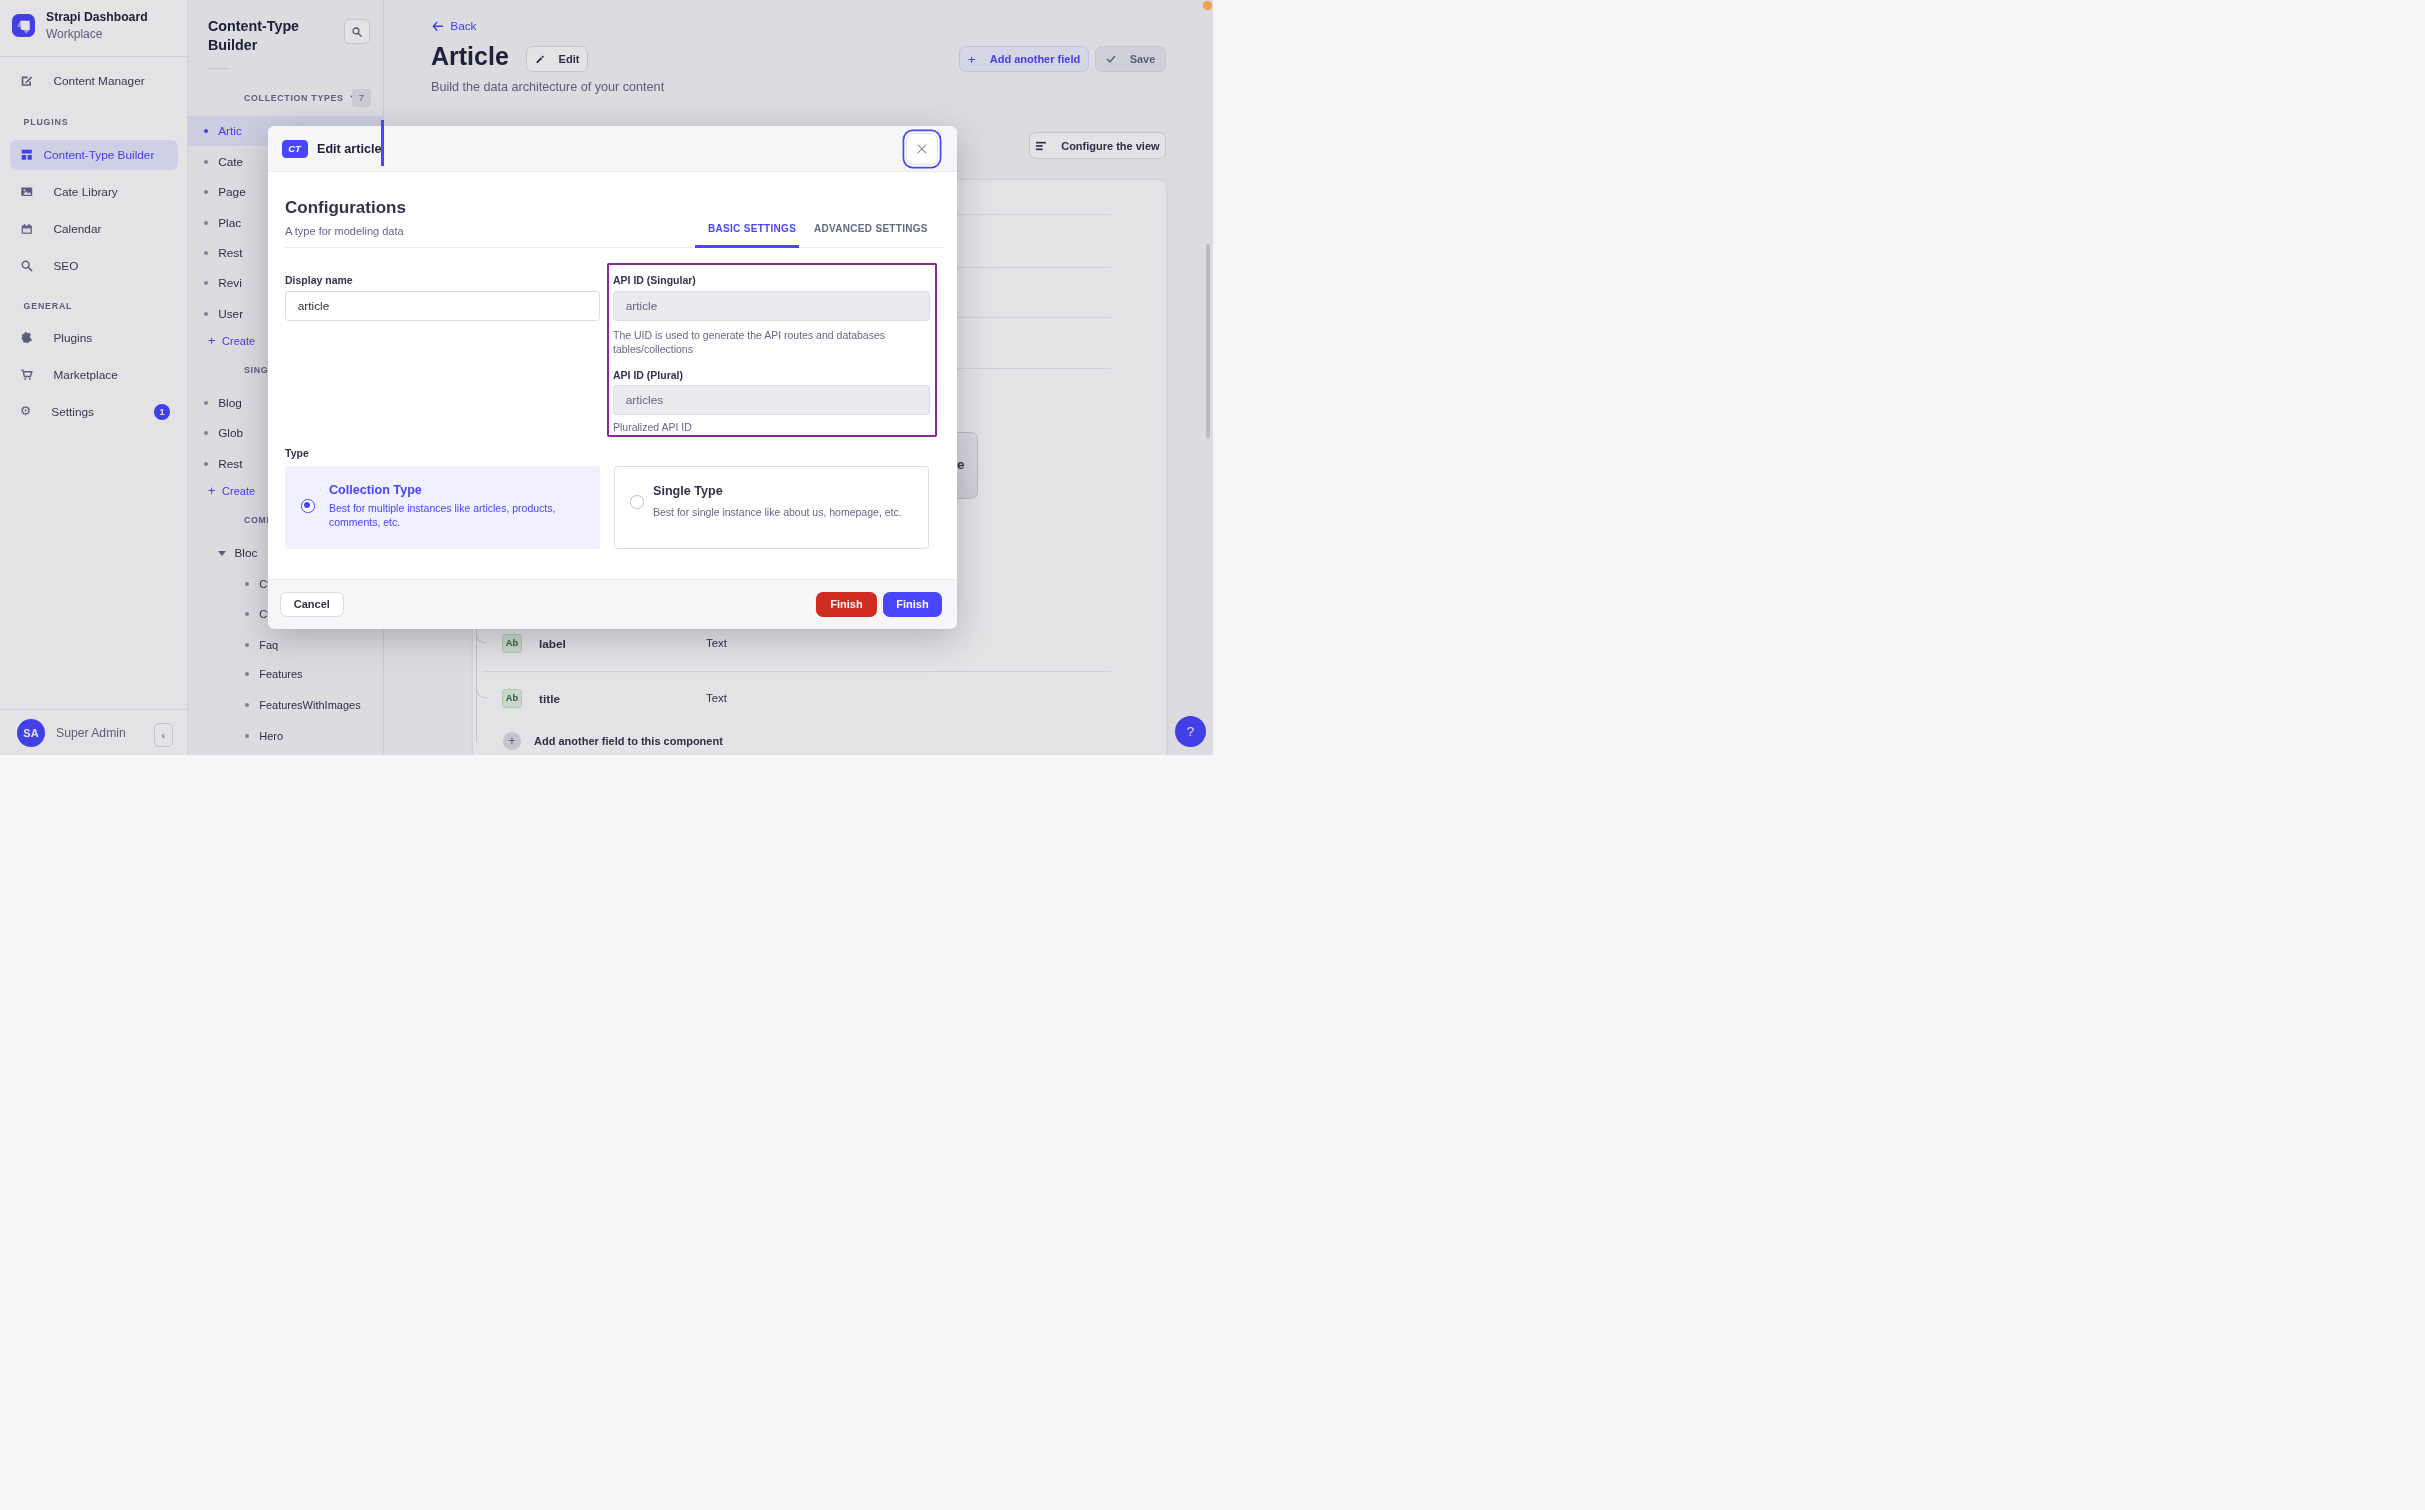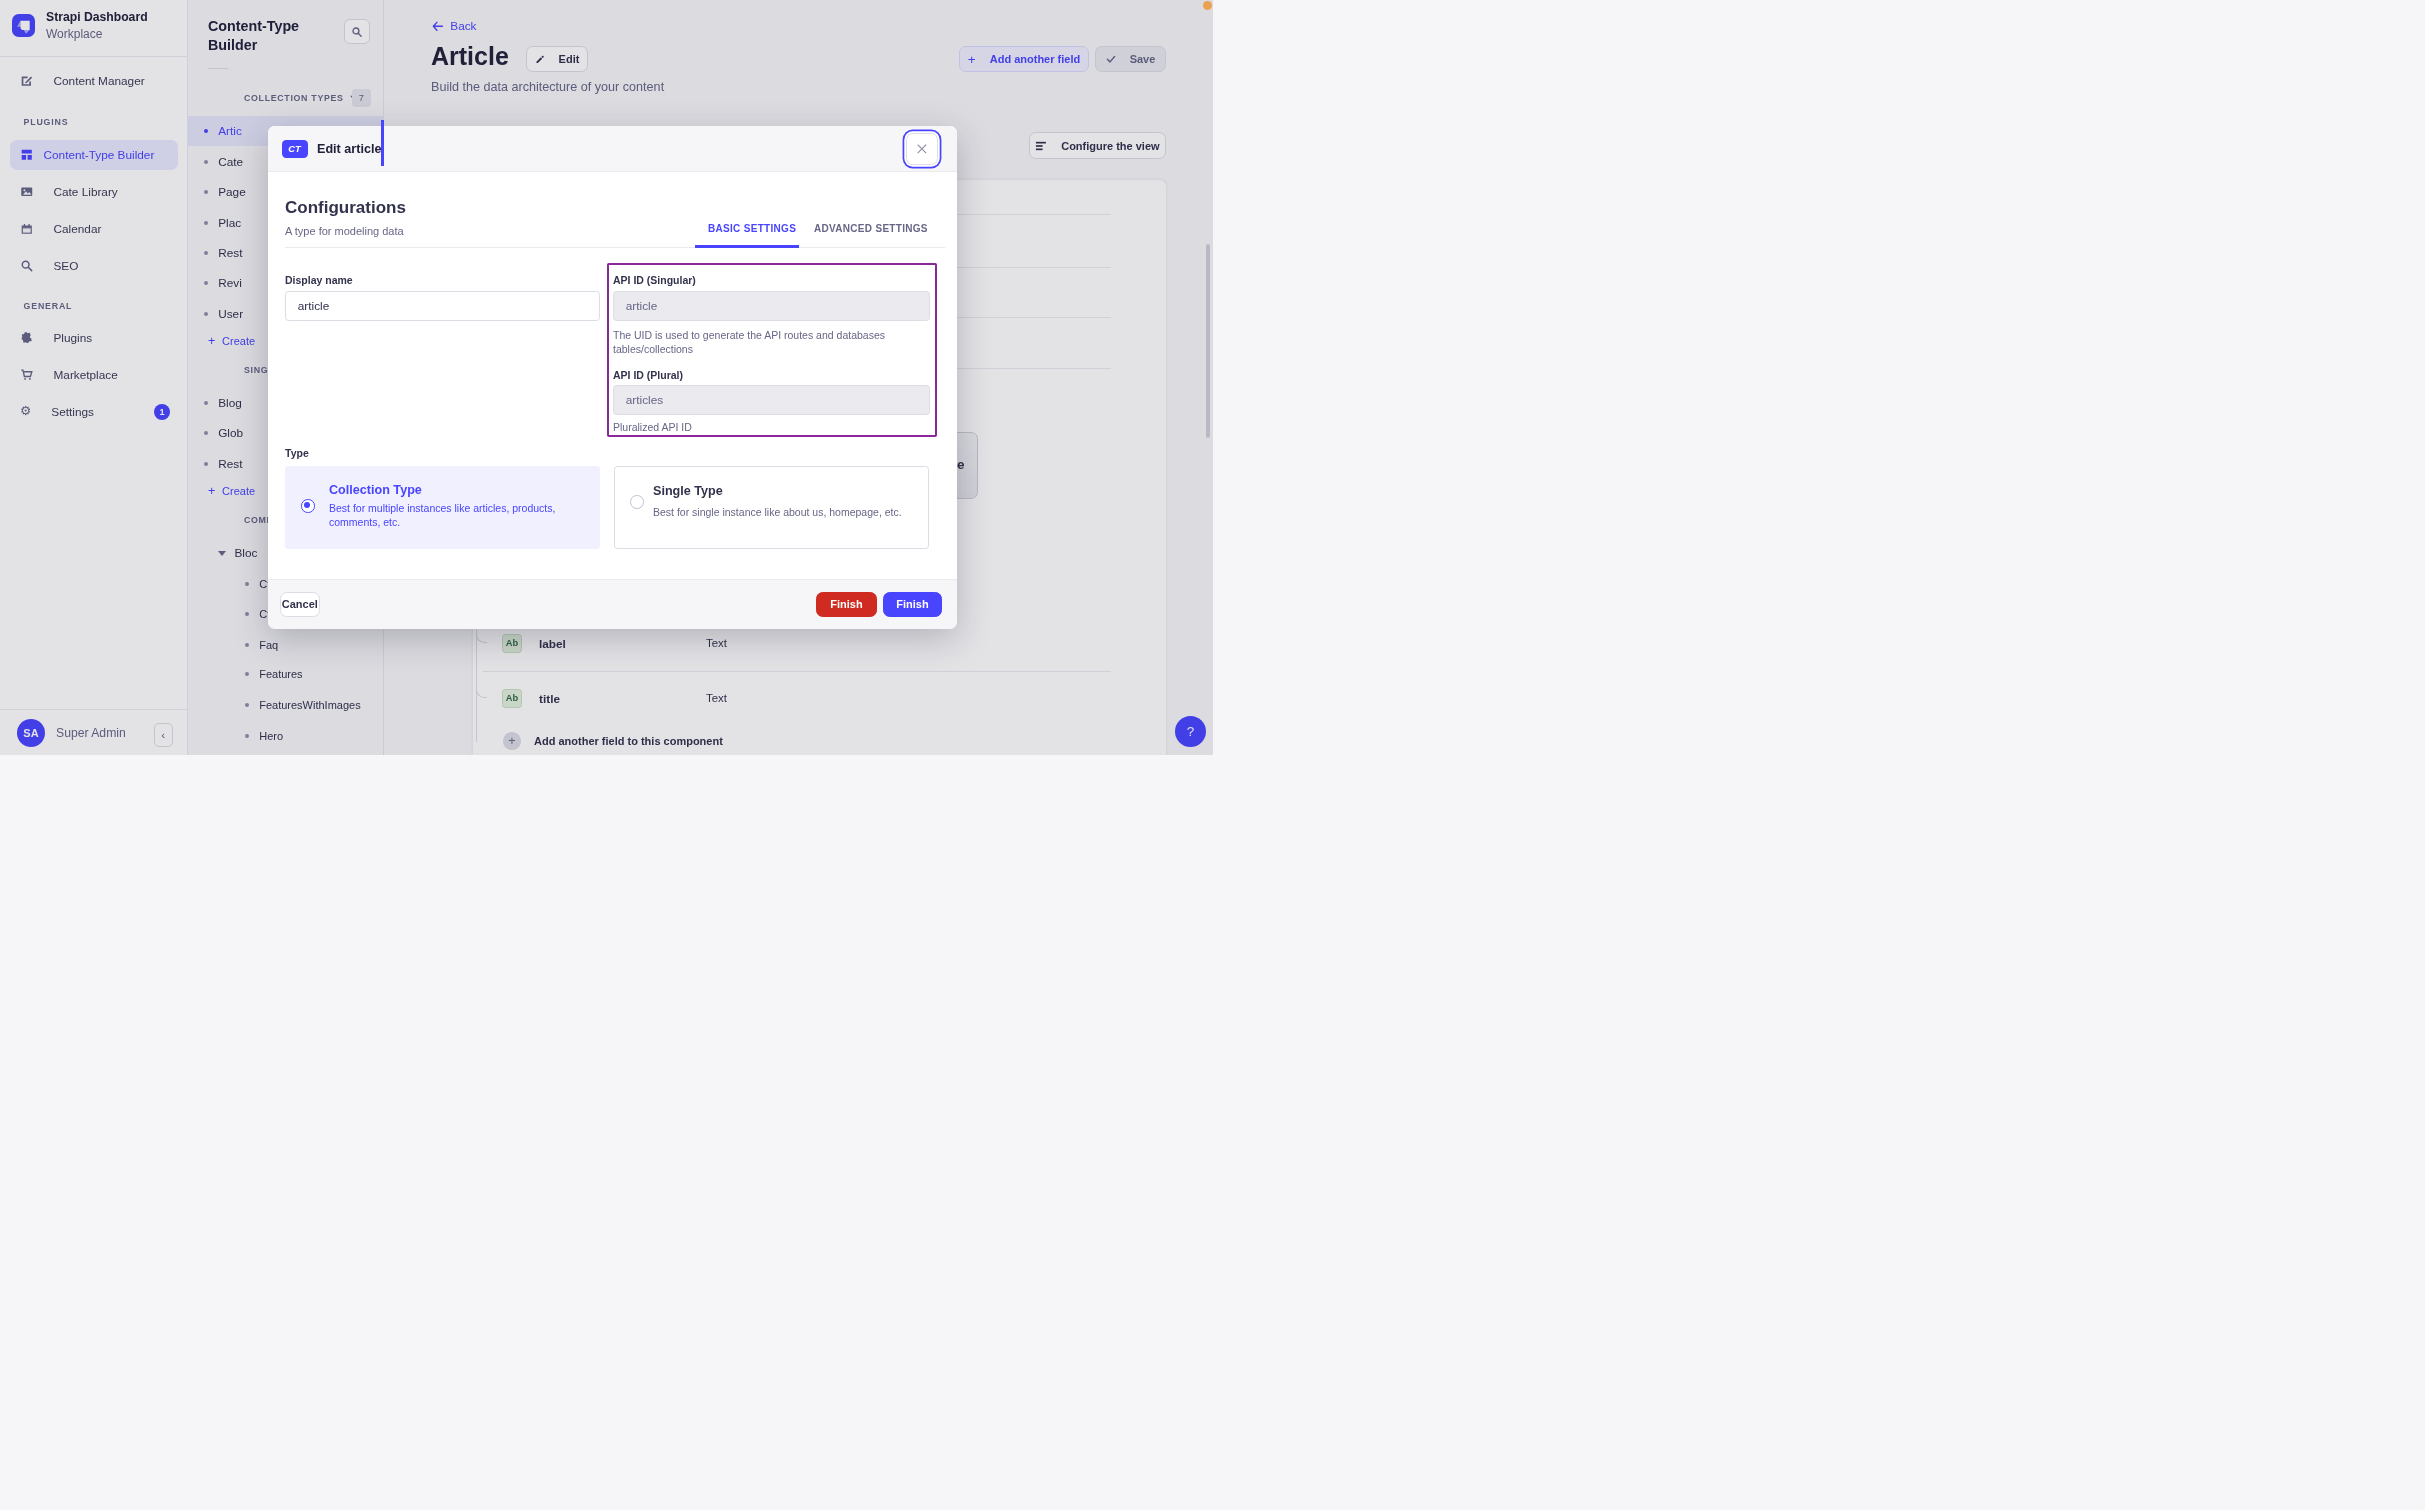--- a/index.html
+++ b/index.html
@@ -83,21 +83,21 @@
   .type-card { top:340px; height:83px; border-radius:3.4px; }
   .type-card.sel { left:17px; width:315px; background:#f0f0ff; }
   .type-card.unsel { left:346px; width:315px; background:#fff; border:0.8px solid #dcdce4; }
   .radio { position:absolute; width:13.5px; height:13.5px; border-radius:50%; background:#fff; }
   .radio.on { border:1.7px solid #4945ff; }
   .radio.on::after { content:""; position:absolute; left:1.7px; top:1.7px; width:6.7px; height:6.7px; border-radius:50%; background:#4945ff; }
   .radio.off { border:0.8px solid #c0c0cf; }
   .tc-title { position:absolute; font-size:12.6px; font-weight:600; }
   .tc-desc { position:absolute; font-size:10.5px; line-height:13.5px; }
   .m-footer { left:0; top:453px; width:689px; height:50px; background:#f6f6f9; border-top:0.8px solid #eaeaef; border-radius:0 0 6.7px 6.7px; }
-  .cancel-btn { left:11.8px; top:11.8px; width:40px; height:25px; background:#fff; border:0.8px solid #dcdce4; color:#32324d; }
+  .cancel-btn { left:11.8px; top:11.8px; width:64px; height:25px; background:#fff; border:0.8px solid #dcdce4; color:#32324d; }
   .delete-btn { left:548px; top:11.8px; width:61px; height:25px; background:#d02b20; border:0.8px solid #d02b20; color:#fff; }
   .finish-btn { left:615px; top:11.8px; width:59px; height:25px; background:#4945ff; border:0.8px solid #4945ff; color:#fff; }
 
   
   .anno-box { left:607px; top:263px; width:330px; height:174px; border:2.5px solid #8a2899; border-radius:1.7px; z-index:150; pointer-events:none; }
   .anno-bar { left:381px; top:120px; width:3.4px; height:46px; background:#4945ff; z-index:150; }
   .help-fab { left:1175px; top:716px; width:31px; height:31px; border-radius:50%; background:#4945ff; color:#fff; font-size:13.5px; display:flex; align-items:center; justify-content:center; z-index:40; }
   .os-dot { left:1203px; top:0.8px; width:9.3px; height:9.3px; border-radius:50%; background:#eca14e; z-index:200; }
 </style>
 </head>

